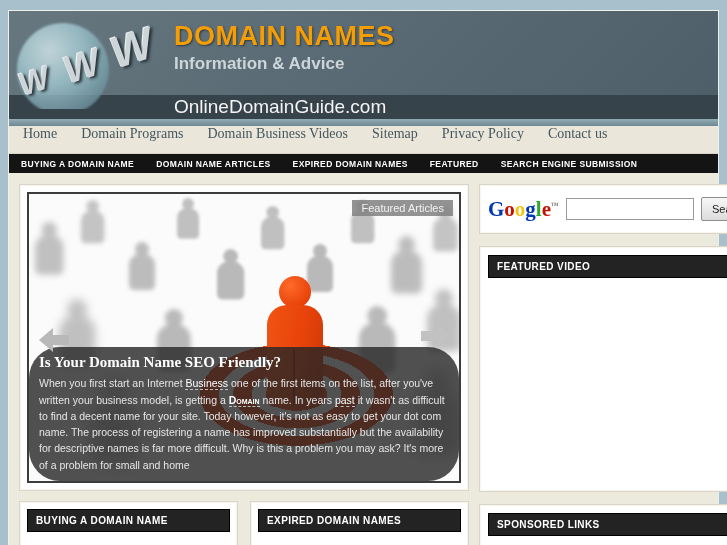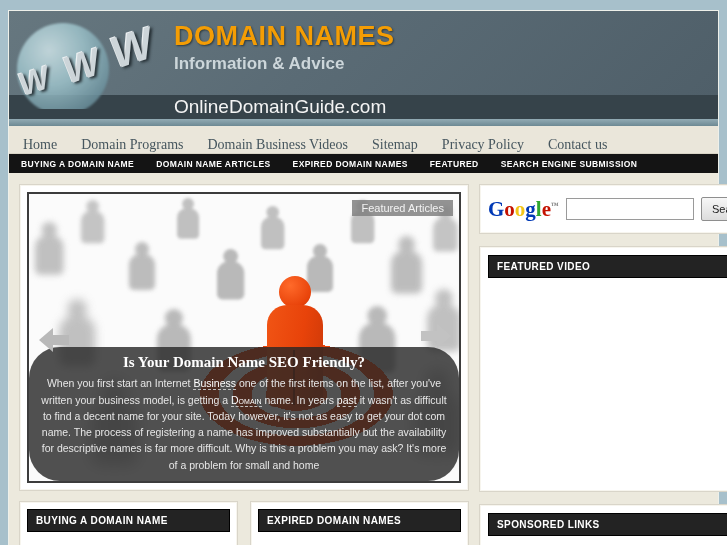--- a/index.html
+++ b/index.html
@@ -52,21 +52,21 @@
   }
   .header-sub{font-size:17px;font-weight:bold;color:#ccd6da;margin-top:2px;}
   .site-strip{
     height:24px;background:#36434a;color:#f4f4f4;
     font-size:19px;line-height:24px;padding-left:165px;
     position:relative;z-index:1;
   }
   .header-band{height:7px;background:linear-gradient(#93abb4,#6d8993);}
   
   .mainnav{
-    background:#eae6da;height:27px;display:flex;align-items:flex-end;
+    background:#eae6da;height:27px;display:flex;align-items:flex-start;
     padding-left:14px;border-bottom:1px solid #d8d4c6;
   }
   .mainnav a{
     font-family:"Liberation Serif", serif;font-size:14px;color:#46565e;
     text-decoration:none;margin-right:24px;cursor:pointer;
   }
   .subnav{
     background:#141414;height:19px;display:flex;align-items:center;padding-left:12px;
   }
   .subnav a{
@@ -74,21 +74,21 @@
     text-decoration:none;margin-right:22px;cursor:pointer;white-space:nowrap;
   }
   
   .content{display:flex;gap:10px;padding:11px 8px 0 10px;}
   .col-left{width:450px;flex:none;}
   .col-right{flex:1;}
   .panel{background:#fff;border:1px solid #d9d5c9;box-shadow:0 0 0 1px #f7f5ee inset;}
   
   .main-box{padding:7px;}
   .slider{
-    position:relative;height:287px;border:2px solid #3c3c3c;background:#fbfbfb;overflow:hidden;text-align:center;
+    position:relative;height:287px;border:2px solid #3c3c3c;background:#fbfbfb;overflow:hidden;
   }
   .person{position:absolute;transform-origin:top left;}
   .p-head{width:14px;height:14px;border-radius:50%;background:#b2b2b2;margin:0 auto;}
   .p-body{width:26px;height:36px;border-radius:11px 11px 5px 5px;background:#b2b2b2;margin-top:-2px;}
   .target{
     position:absolute;left:150px;top:138px;width:235px;height:125px;border-radius:50%;
     background:radial-gradient(closest-side,
       #e8430a 0 26%, #ffffff 26% 38%, #e8430a 38% 54%,
       #ffffff 54% 66%, #e8430a 66% 82%, rgba(255,255,255,0) 82%);
     z-index:2;
@@ -112,21 +112,21 @@
     background:rgba(38,38,38,.80);
     padding:7px 10px 8px 10px;
     border-radius:31px;
   }
   .overlay-title{
     font-family:"Liberation Serif", serif;font-weight:bold;font-size:15px;color:#fff;
     margin-bottom:4px;cursor:pointer;
   }
   .overlay-body{font-size:10.5px;color:#e6e6e6;line-height:1.55;}
   .adlink{color:#fff;border-bottom:1px dashed #c0c0c0;cursor:pointer;}
-  .adlink.smallcaps{font-variant:small-caps;font-weight:normal;}
+  .adlink.smallcaps{font-variant:small-caps;font-weight:bold;}
   
   .bottom-row{display:flex;gap:12px;margin-top:10px;}
   .bottom-box{flex:1;padding:7px;height:120px;}
   .section-bar{
     background:#232323;color:#fff;font-size:10px;font-weight:bold;
     letter-spacing:.4px;padding:5px 8px;border:1px solid #000;
   }
   
   .google-box{display:flex;align-items:center;gap:7px;padding:12px 8px;}
   .glogo{font-family:"Liberation Serif", serif;font-size:21px;font-weight:bold;line-height:1;}

